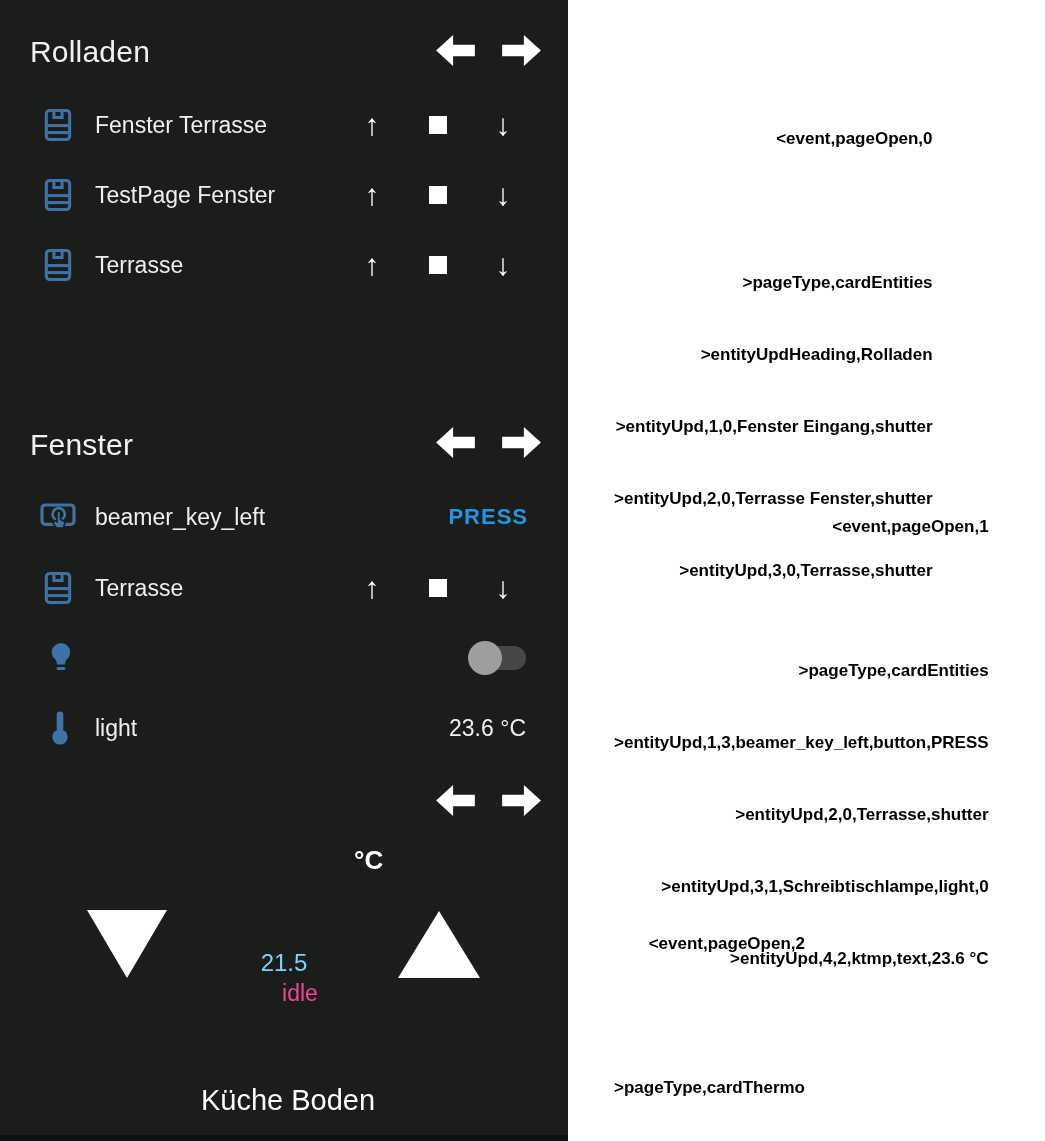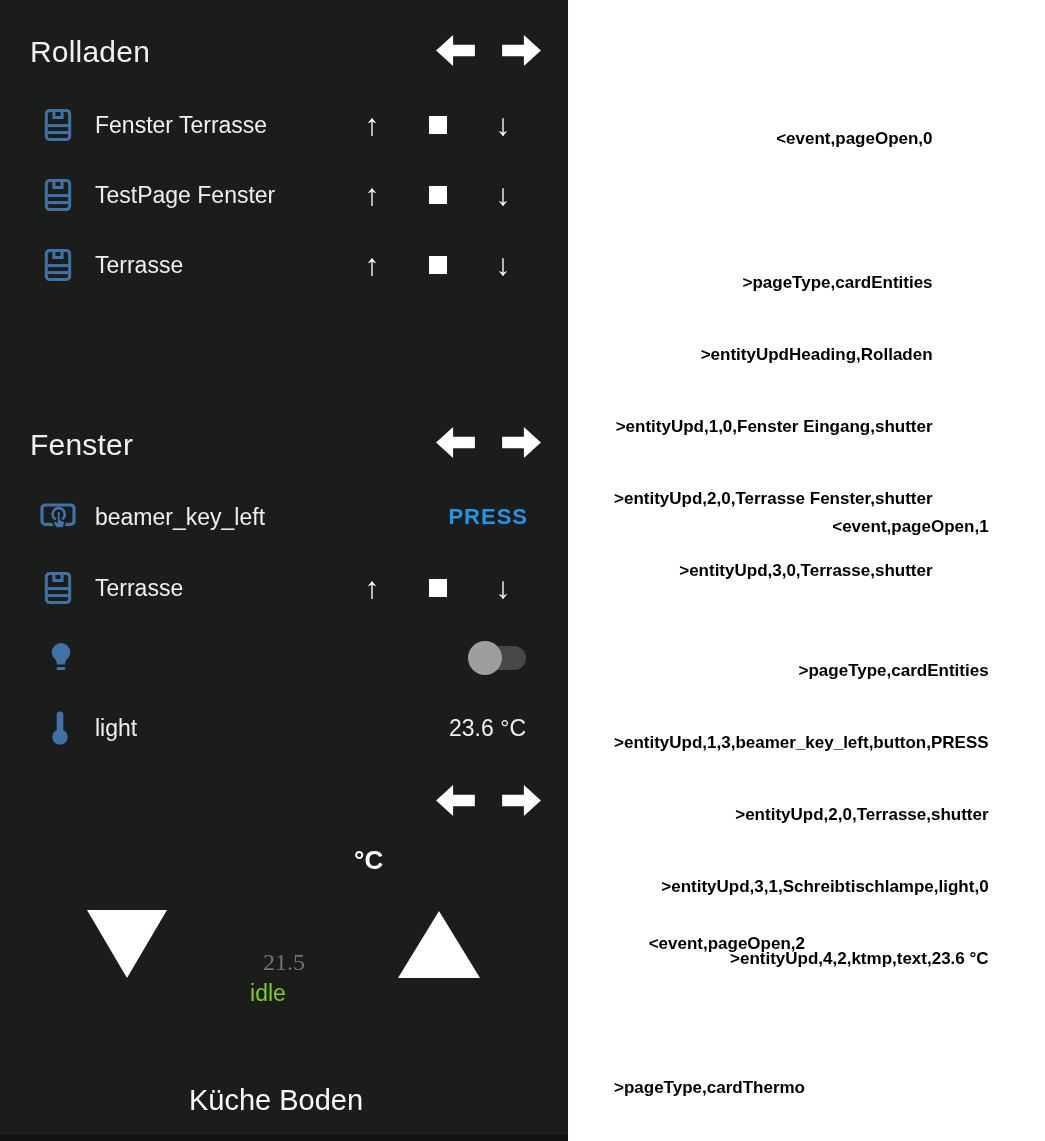--- a/index.html
+++ b/index.html
@@ -25,24 +25,24 @@
   .toggle{position:absolute;left:468px;top:50%;transform:translateY(-50%);
           width:60px;height:36px;cursor:pointer;}
   .toggle .track{position:absolute;left:12px;top:6px;width:46px;height:24px;
                  border-radius:12px;background:#474747;}
   .toggle .knob{position:absolute;left:0;top:1px;width:34px;height:34px;
                 border-radius:50%;background:#9e9e9e;}
   .thermo-current{position:absolute;left:157px;top:843px;width:240px;text-align:center;
                   font-size:70px;font-weight:700;color:#ffffff;letter-spacing:-2px;line-height:1;}
   .thermo-unit{position:absolute;left:354px;top:845px;font-size:26px;font-weight:700;color:#ffffff;}
   .thermo-target{position:absolute;left:184px;top:949px;width:200px;text-align:center;
-                 font-size:24px;color:#737373;font-family:Liberation Serif, serif;}
-  .thermo-state{position:absolute;left:168px;top:980px;width:200px;text-align:center;
-                font-size:23px;color:#84cc16;}
-  .thermo-name{position:absolute;left:126px;top:1084px;width:300px;text-align:center;
+                 font-size:24px;color:#7dd3fc;}
+  .thermo-state{position:absolute;left:200px;top:980px;width:200px;text-align:center;
+                font-size:23px;color:#ec4899;}
+  .thermo-name{position:absolute;left:138px;top:1084px;width:300px;text-align:center;
                font-size:29px;color:#fafafa;white-space:nowrap;}
   .tri{position:absolute;cursor:pointer;}
   .tri svg{display:block;}
   .log{position:absolute;left:614px;color:#000000;font-weight:700;font-size:17px;
        line-height:24px;white-space:pre;}
   .log-line{min-height:24px;text-align:right;}
 </style>
 </head>
 <body>
 

